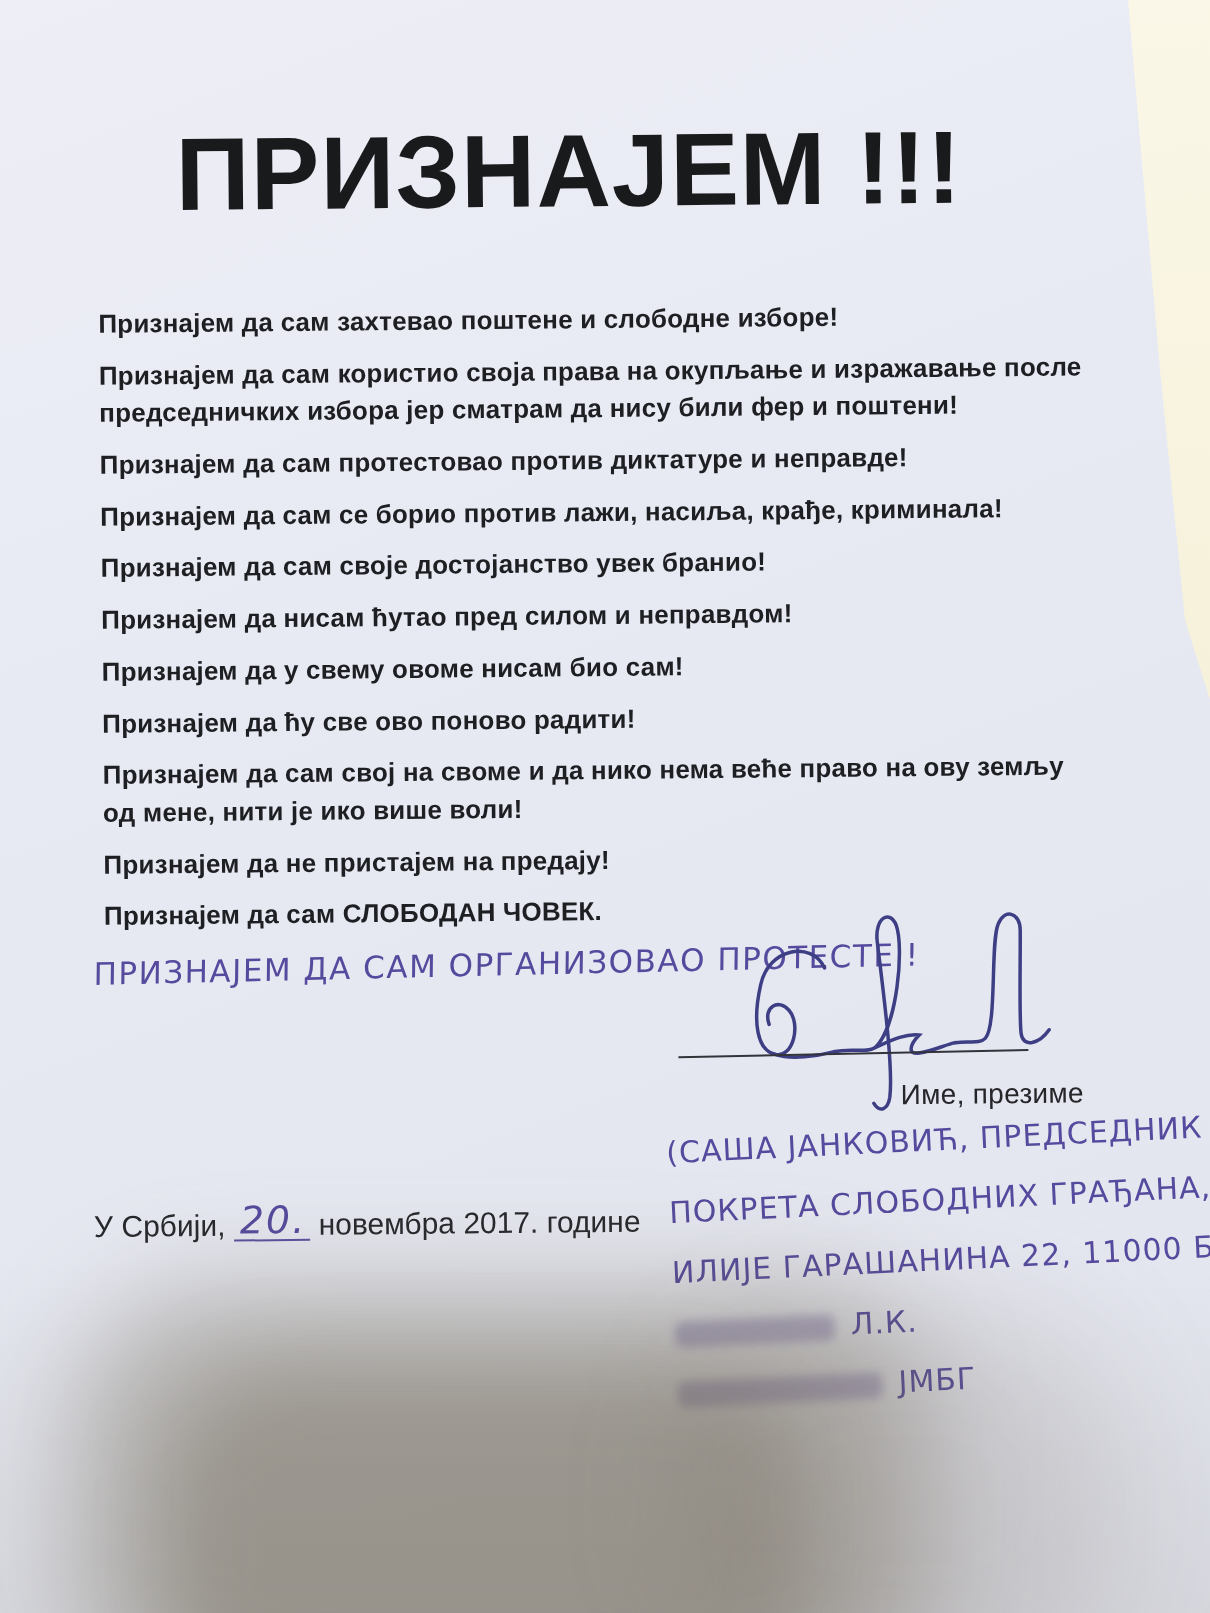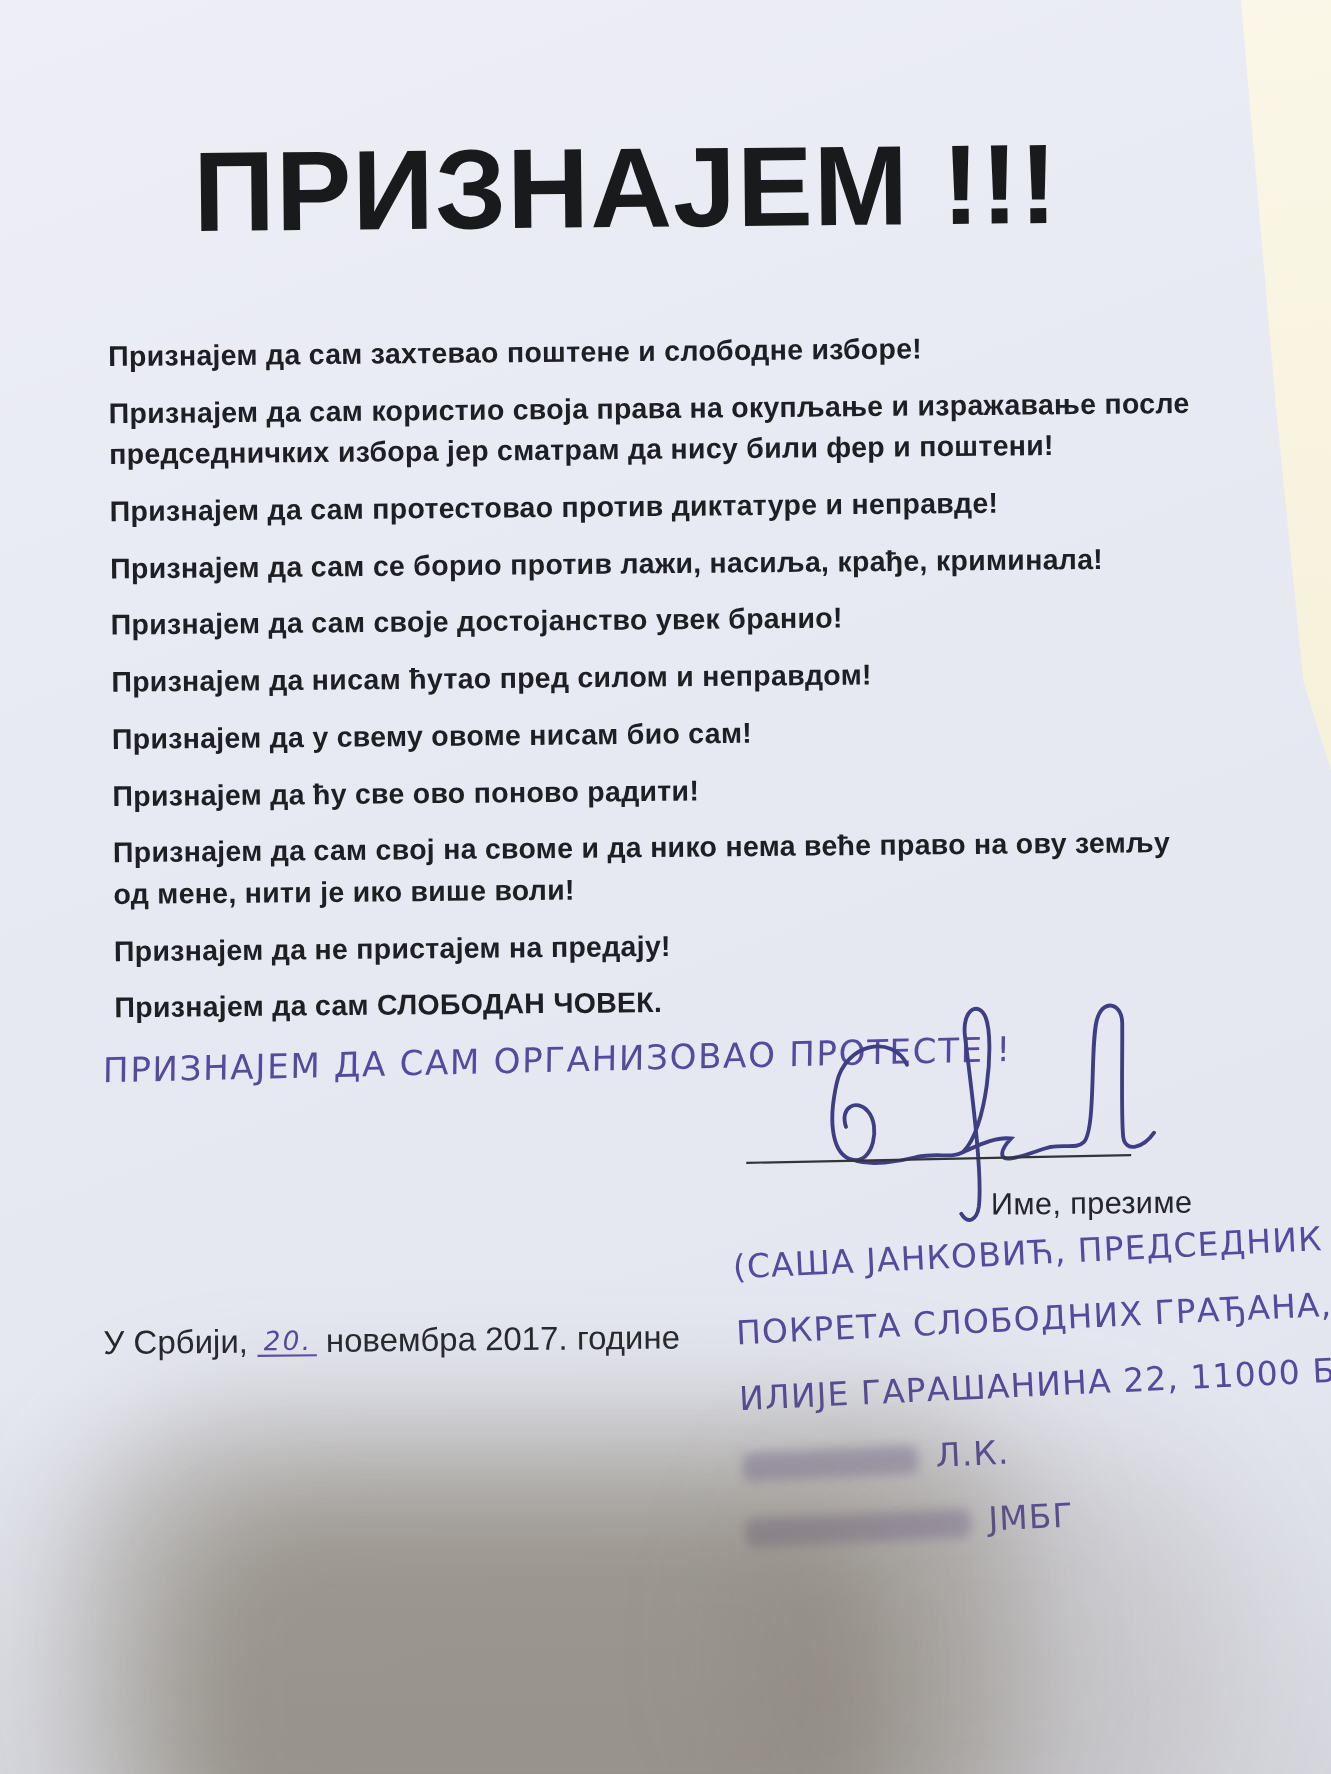--- a/index.html
+++ b/index.html
@@ -40,21 +40,21 @@
   }
   .sig-label{
     position:absolute;left:898px;top:1082px;font-size:28px;color:#26262a;
     letter-spacing:0.3px;
   }
   .date-line{
     position:absolute;left:90px;top:1200px;font-size:30px;color:#27282c;
     white-space:nowrap;
   }
   .date-day{
-    font-size:24px;font-style:italic;letter-spacing:2px;
+    font-size:38px;font-style:italic;letter-spacing:2px;
     border-bottom:2px solid #5b4fa0;padding:0 4px 0 6px;line-height:1;
     display:inline-block;transform:translateY(-2px);
   }
   .hw-block{
     position:absolute;left:668px;top:1128px;width:560px;
     transform:rotate(-2.2deg);font-size:30px;letter-spacing:1px;line-height:1.0;
     white-space:nowrap;
   }
   .hw-block .line{margin-bottom:30px;}
   .redact{

